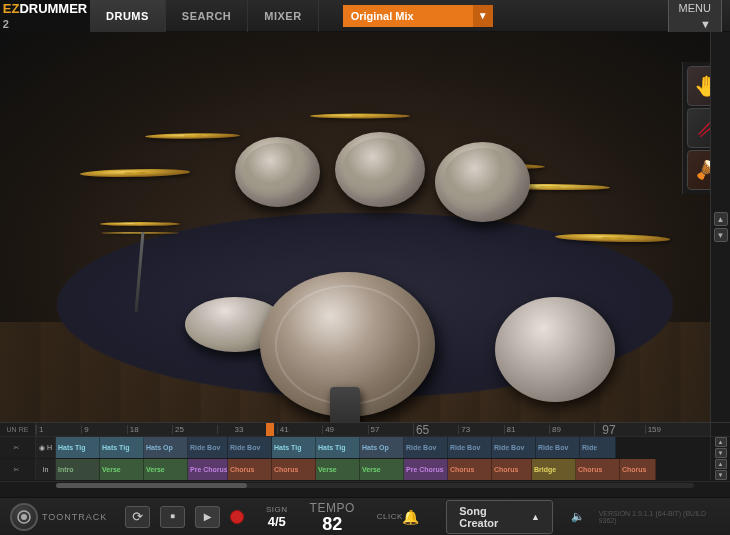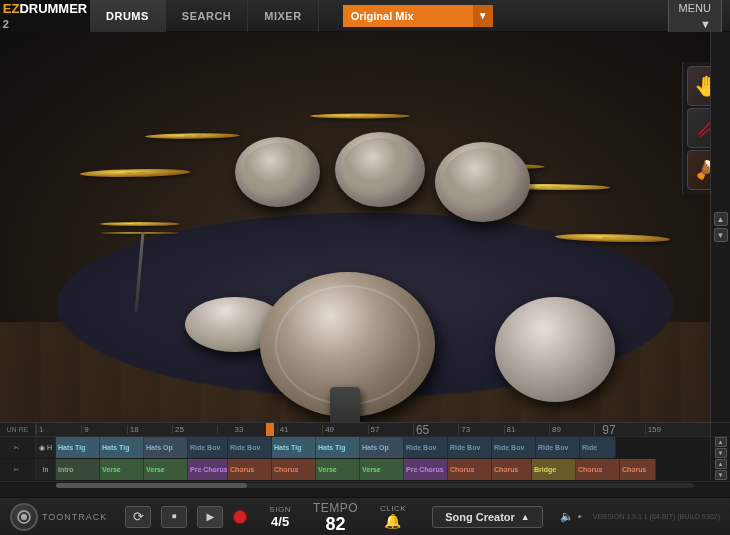--- a/index.html
+++ b/index.html
@@ -280,21 +280,21 @@
       color: #fff;
     }
     .tempo-group {
       display: flex;
       flex-direction: column;
       align-items: center;
       margin: 0 6px;
     }
     .click-group {
       display: flex;
-      flex-direction: column;
+      flex-direction: row;
       align-items: center;
       margin: 0 6px;
     }
     .song-creator-btn {
       margin-left: 8px;
       background: #2a2a2a;
       border: 1px solid #555;
       border-radius: 3px;
       color: #ddd;
       font-size: 11px;

